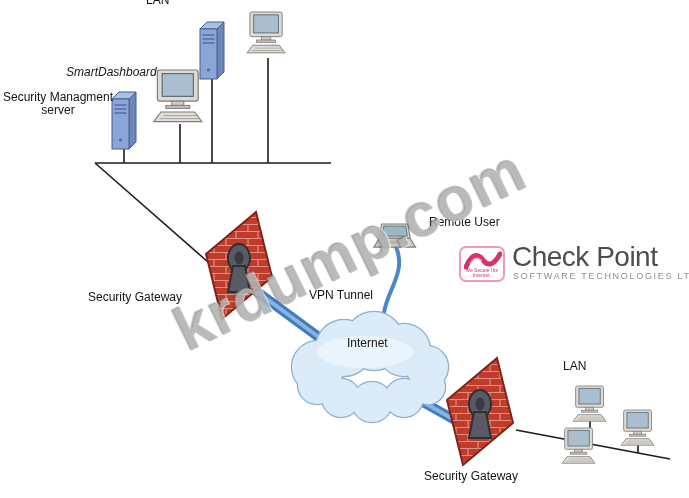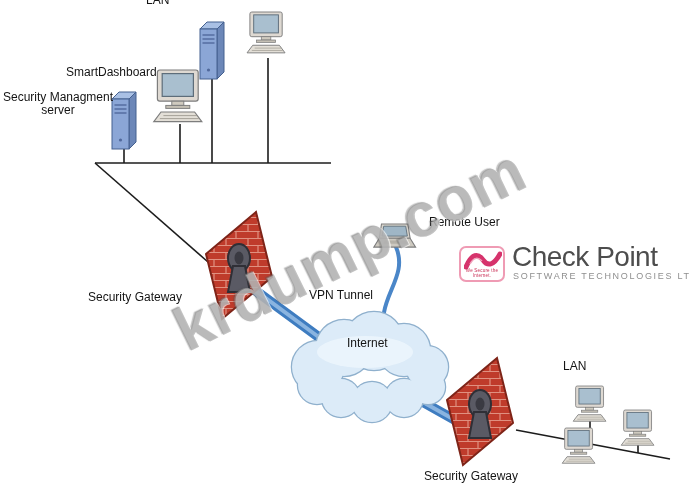--- a/index.html
+++ b/index.html
@@ -155,21 +155,21 @@
     <use href="#laptop" transform="translate(376,224) scale(1.1)"></use>
 
     <use href="#pc" transform="translate(574,386) scale(0.82)"></use>
     <use href="#pc" transform="translate(622,410) scale(0.82)"></use>
     <use href="#pc" transform="translate(563,428) scale(0.82)"></use>
   </svg>
 
   <div class="lbl" style="left:146px; top:-6px;">LAN</div>
 
 
-  <div class="lbl" style="left:66px; top:66px;">SmartDashboard</div>
+  <div class="lbl" style="left:66px; top:66px;font-style:italic;">SmartDashboard</div>
 
   <div class="lbl center" style="left:-2px; top:91px; width:120px;">
     <div>Security Managment</div>
     <div>server</div>
   </div>
 
   <div class="lbl" style="left:88px; top:291px;">Security Gateway</div>
 
   <div class="lbl" style="left:309px; top:289px;">VPN Tunnel</div>
 

